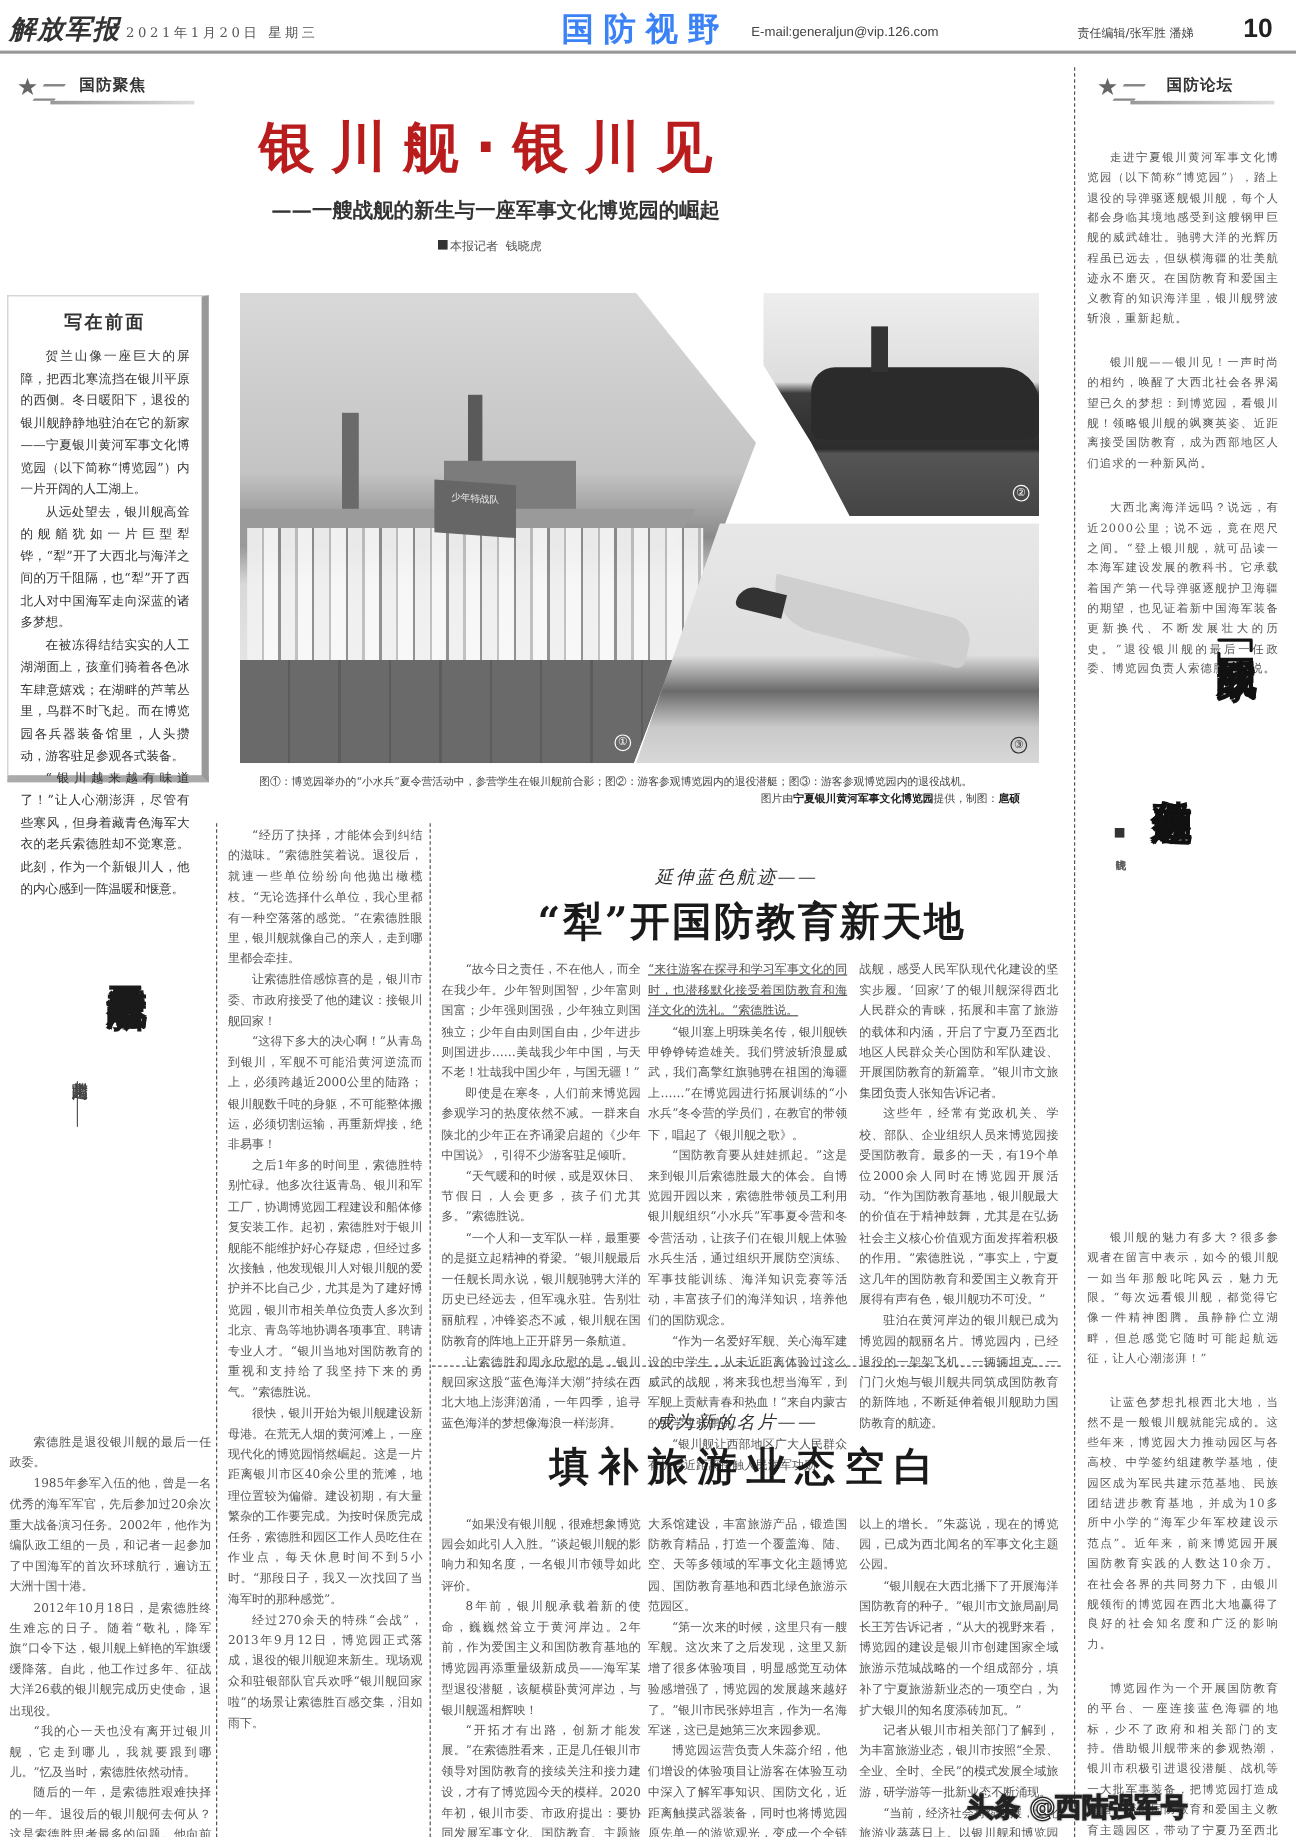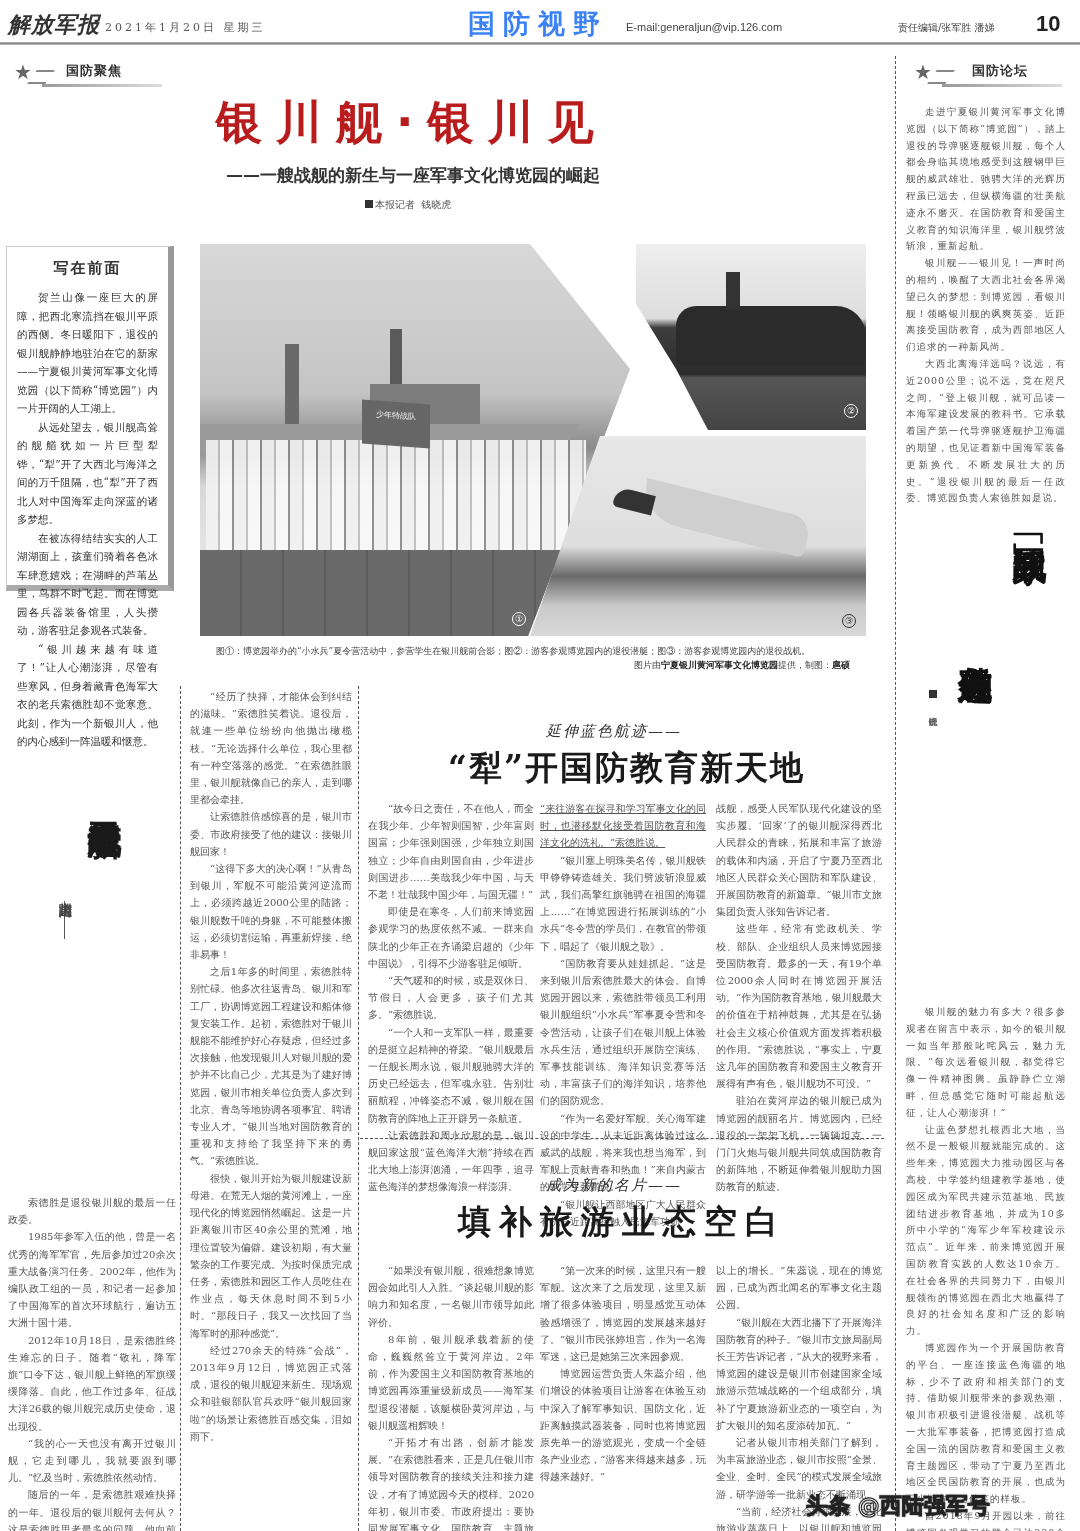--- a/index.html
+++ b/index.html
@@ -25,21 +25,21 @@
   .tag .label { position: absolute; left: 52px; top: 4px; font-family: "DejaVu Sans", sans-serif; font-weight: bold; font-size: 13px; color: #333; letter-spacing: 1px; }
   .tag .rule { position: absolute; left: 28px; top: 26px; height: 3px; background: linear-gradient(90deg, #999, #ddd); }
 
   
   .headline { left: 216px; top: 92px; width: 440px; font-family: "DejaVu Sans", sans-serif; font-weight: bold; font-size: 46px; color: #b91c1c; letter-spacing: 14px; white-space: nowrap; }
   .subhead { left: 226px; top: 164px; font-family: "DejaVu Serif", serif; font-weight: bold; font-size: 17px; color: #333; white-space: nowrap; }
   .byline { left: 365px; top: 198px; font-size: 10px; color: #555; }
   .byline .sq { display: inline-block; width: 8px; height: 8px; background: #333; margin-right: 2px; }
 
   
-  .preface { left: 6px; top: 246px; width: 168px; height: 345px; border: 1px solid #ccc; border-right: 6px solid #999; border-bottom: 6px solid #aaa; background: #fff; padding: 12px 10px; }
+  .preface { left: 6px; top: 246px; width: 168px; height: 406px; border: 1px solid #ccc; border-right: 6px solid #999; border-bottom: 6px solid #aaa; background: #fff; padding: 12px 10px; }
   .preface h3 { font-family: "DejaVu Sans", sans-serif; font-size: 15px; font-weight: bold; color: #333; text-align: center; letter-spacing: 2px; margin-bottom: 10px; }
   .preface p { font-size: 10.5px; line-height: 18.5px; color: #333; text-indent: 2em; text-align: justify; }
 
   
   .photos { left: 200px; top: 244px; width: 666px; height: 392px; background: #fff; overflow: hidden; }
   .photo1 { position: absolute; left: 0; top: 0; width: 430px; height: 392px; clip-path: polygon(0 0, 330px 0, 430px 125px, 328px 392px, 0 392px); background: linear-gradient(180deg, #d8d8d8 0%, #c4c4c4 38%, #8a8a8a 52%, #d8d8d8 62%, #e4e4e4 78%, #7a7a7a 80%, #5a5a5a 100%); }
   .ship-hull { position: absolute; left: 0; top: 180px; width: 380px; height: 30px; background: #9a9a9a; clip-path: polygon(0 0, 380px 0, 360px 30px, 0 30px); }
   .ship-mast1 { position: absolute; left: 85px; top: 100px; width: 14px; height: 80px; background: #6a6a6a; }
   .ship-mast2 { position: absolute; left: 190px; top: 85px; width: 12px; height: 95px; background: #5a5a5a; }
   .ship-super { position: absolute; left: 170px; top: 140px; width: 110px; height: 40px; background: #7c7c7c; }
@@ -58,21 +58,21 @@
   .caption1 { left: 216px; top: 645px; width: 650px; font-size: 9px; color: #444; white-space: nowrap; }
   .caption2 { left: 634px; top: 659px; font-size: 9px; color: #444; white-space: nowrap; }
   .caption2 b { color: #222; font-family: "DejaVu Sans", sans-serif; }
 
   
   .vdash { border-left: 1px dashed #555; }
   .hdash { border-top: 1px dashed #555; }
 
   
   .forum-text { left: 906px; top: 104px; width: 160px; }
-  .forum-text p, .forum-lower p { font-size: 9.5px; line-height: 16.8px; color: #555; text-indent: 2em; text-align: justify; letter-spacing: 1px; }
+  .forum-text p, .forum-lower p { font-size: 9.5px; line-height: 16.8px; color: #555; text-indent: 2em; text-align: justify; letter-spacing: 1px; margin-top: 20px; }
   .vtitle-right { left: 1000px; top: 522px; width: 52px; font-family: "DejaVu Sans", sans-serif; font-weight: bold; font-size: 34px; line-height: 44px; color: #111; text-align: center; }
   .vtitle-right2 { left: 946px; top: 640px; width: 52px; font-family: "DejaVu Sans", sans-serif; font-weight: bold; font-size: 34px; line-height: 44px; color: #111; text-align: center; }
   .vbyline-right { left: 926px; top: 690px; width: 14px; font-size: 9px; line-height: 12px; color: #555; text-align: center; }
   .forum-lower { left: 906px; top: 1004px; width: 160px; }
 
   
   .vtitle-left { left: 88px; top: 796px; width: 40px; font-family: "DejaVu Serif", serif; font-weight: bold; font-size: 34px; line-height: 47px; color: #1a1a1a; text-align: center; }
   .vsub-left { left: 56px; top: 878px; width: 16px; font-size: 14px; line-height: 19px; color: #444; text-align: center; }
   .vsub-left .dash { display: block; margin: 4px auto 0; width: 1px; height: 38px; background: #555; }
 
@@ -231,20 +231,21 @@
 <div class="abs kicker" style="left:546px; top:1176px;">成为新的名片——</div>
 <div class="abs sec-title" style="left:458px; top:1200px; letter-spacing:8px;">填补旅游业态空白</div>
 
 <div class="abs col" style="left:368px; top:1262px; width:166px;">
   <p>“如果没有银川舰，很难想象博览园会如此引人入胜。”谈起银川舰的影响力和知名度，一名银川市领导如此评价。</p>
   <p>8年前，银川舰承载着新的使命，巍巍然耸立于黄河岸边。2年前，作为爱国主义和国防教育基地的博览园再添重量级新成员——海军某型退役潜艇，该艇横卧黄河岸边，与银川舰遥相辉映！</p>
   <p>“开拓才有出路，创新才能发展。”在索德胜看来，正是几任银川市领导对国防教育的接续关注和接力建设，才有了博览园今天的模样。2020年初，银川市委、市政府提出：要协同发展军事文化、国防教育、主题旅游，将博览园作为特有新产业、新业态、新模式的发展点。</p>
 
 </div>
 <div class="abs col" style="left:540px; top:1262px; width:166px;">
+  <p style="text-indent:0;">大系馆建设，丰富旅游产品，锻造国防教育精品，打造一个覆盖海、陆、空、天等多领域的军事文化主题博览园、国防教育基地和西北绿色旅游示范园区。</p>
   <p>“第一次来的时候，这里只有一艘军舰。这次来了之后发现，这里又新增了很多体验项目，明显感觉互动体验感增强了，博览园的发展越来越好了。”银川市民张婷坦言，作为一名海军迷，这已是她第三次来园参观。</p>
   <p>博览园运营负责人朱蕊介绍，他们增设的体验项目让游客在体验互动中深入了解军事知识、国防文化，近距离触摸武器装备，同时也将博览园原先单一的游览观光，变成一个全链条产业业态，“游客来得越来越多，玩得越来越好。”</p>
 
 </div>
 <div class="abs col" style="left:716px; top:1262px; width:166px;">
   <p style="text-indent:0;">以上的增长。”朱蕊说，现在的博览园，已成为西北闻名的军事文化主题公园。</p>
   <p>“银川舰在大西北播下了开展海洋国防教育的种子。”银川市文旅局副局长王芳告诉记者，“从大的视野来看，博览园的建设是银川市创建国家全域旅游示范城战略的一个组成部分，填补了宁夏旅游新业态的一项空白，为扩大银川的知名度添砖加瓦。”</p>
   <p>记者从银川市相关部门了解到，为丰富旅游业态，银川市按照“全景、全业、全时、全民”的模式发展全域旅游，研学游等一批新业态不断涌现。</p>
   <p>“当前，经济社会持续发展，文化旅游业蒸蒸日上。以银川舰和博览园为代表的一批新的文旅项目，已成为塞上明珠银川的新名片，展示地方形象的新窗口。”王芳说。</p>
 </div>

